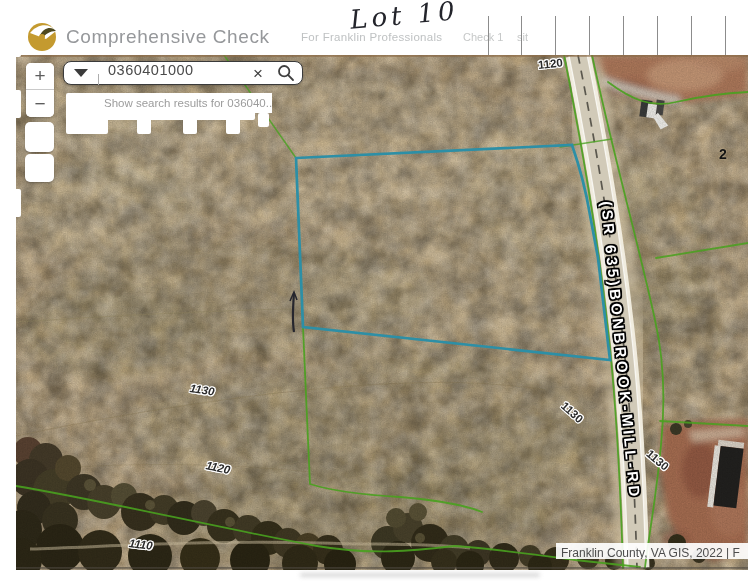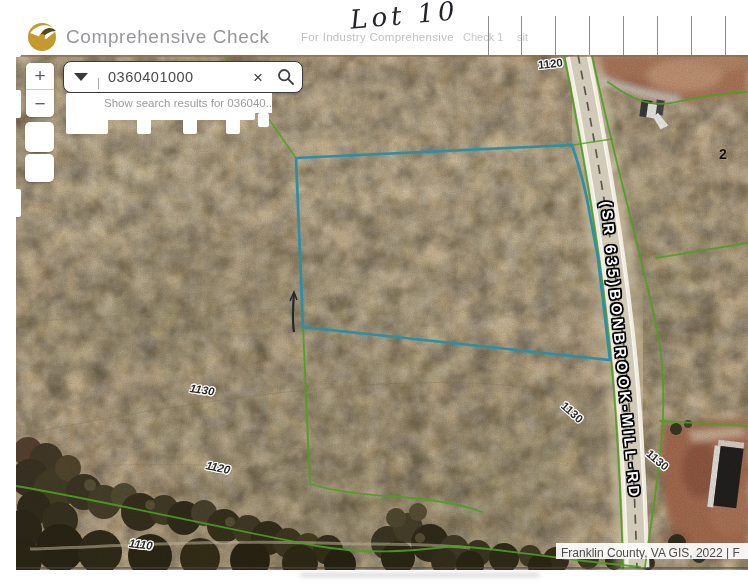--- a/index.html
+++ b/index.html
@@ -22,22 +22,22 @@
   .contour{font-size:11.5px;font-weight:bold;color:#2a2a2a;
       text-shadow:-1px -1px 0 #fff,1px -1px 0 #fff,-1px 1px 0 #fff,1px 1px 0 #fff,
                   0 -1px 0 #fff,0 1px 0 #fff,-1px 0 0 #fff,1px 0 0 #fff;
       transform-origin:left center;}
   .partial-num{position:absolute;left:719px;top:146px;font-size:14px;font-weight:bold;color:#121212;
       text-shadow:0 0 2px #d8c7a4;}
   .attrib{position:absolute;left:556px;top:543px;width:192px;height:16px;background:rgba(255,255,255,.92);
       font-size:12px;color:#4d4d4d;line-height:20px;padding-left:5px;box-sizing:border-box;
       white-space:nowrap;overflow:hidden;}
   
-  .searchbox{position:absolute;left:63px;top:61px;width:240px;height:32px;background:#fff;
-      border:1.6px solid #3a3a3a;border-radius:8px;display:flex;align-items:center;
+  .searchbox{position:absolute;left:63px;top:61px;width:240px;height:24px;background:#fff;
+      border:1.6px solid #3a3a3a;border-radius:8px;display:flex;
       box-shadow:0 1px 3px rgba(0,0,0,.25);box-sizing:border-box;}
   .caret-btn{width:34px;height:100%;border:none;background:transparent;display:flex;
       align-items:center;justify-content:center;cursor:pointer;padding:0;}
   .caret{width:0;height:0;border-left:7px solid transparent;border-right:7px solid transparent;
       border-top:8px solid #3b3b3b;}
   .search-divider{width:1px;height:11px;background:#adadad;margin-top:12px;}
   .search-val{flex:1;font-size:14.5px;color:#4a4a4a;letter-spacing:.5px;padding-left:9px;}
   .clear-btn{border:none;background:transparent;font-size:17px;color:#3f3f3f;cursor:pointer;
       width:24px;padding:0;line-height:1;}
   .mag-btn{border:none;background:transparent;cursor:pointer;width:32px;padding:0;display:flex;
@@ -235,21 +235,21 @@
   <div class="attrib">Franklin County, VA GIS, 2022 | F</div>
 
   <div style="position:absolute;left:0;top:0;width:748px;height:55px;background:#fff;">
     <svg style="position:absolute;left:24px;top:19px;" width="36" height="36" viewBox="0 0 36 36">
       <circle cx="18" cy="18" r="14" fill="#c49a2f"></circle>
       <path d="M 6,14 C 14,4 26,4 32,12 L 22,20 Z" fill="#ffffff"></path>
       <path d="M 16,16 C 20,8 28,7 32,12 C 26,12 21,15 18,20 Z" fill="#4f4a1f"></path>
       <circle cx="18" cy="18" r="3" fill="#c49a2f"></circle>
     </svg>
     <span class="hdr-title">Comprehensive Check</span>
-    <span class="hdr-tag">For Industry Comprehensive</span>
+    <span class="hdr-tag">For Franklin Professionals</span>
     <span class="hdr-faint" style="left:463px;">Check 1</span>
     <span class="hdr-faint" style="left:517px;">sit</span>
     <div class="tick" style="left:488px;"></div>
     <div class="tick" style="left:521px;"></div>
     <div class="tick" style="left:555px;"></div>
     <div class="tick" style="left:589px;"></div>
     <div class="tick" style="left:623px;"></div>
     <div class="tick" style="left:657px;"></div>
     <div class="tick" style="left:691px;"></div>
     <div class="tick" style="left:725px;"></div>

